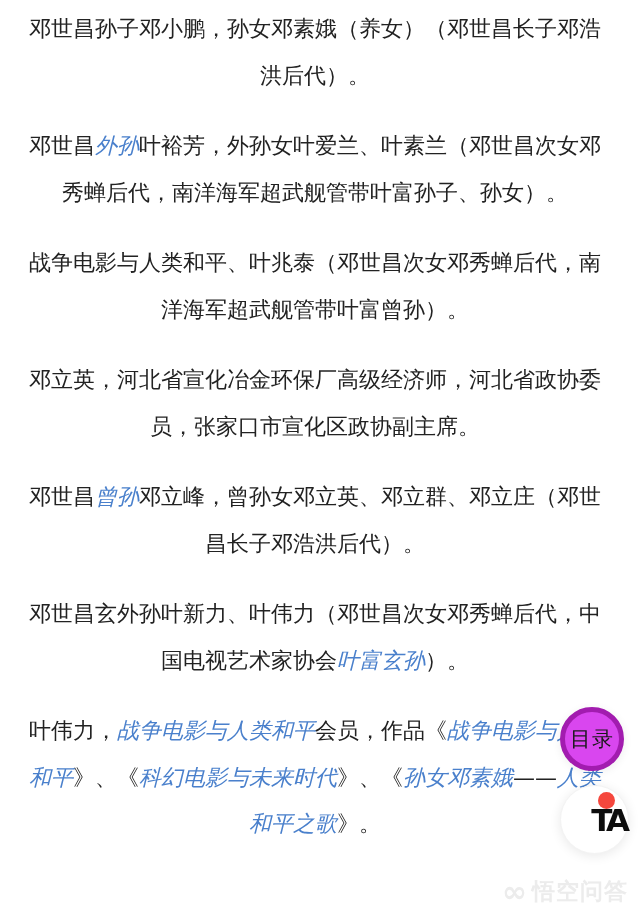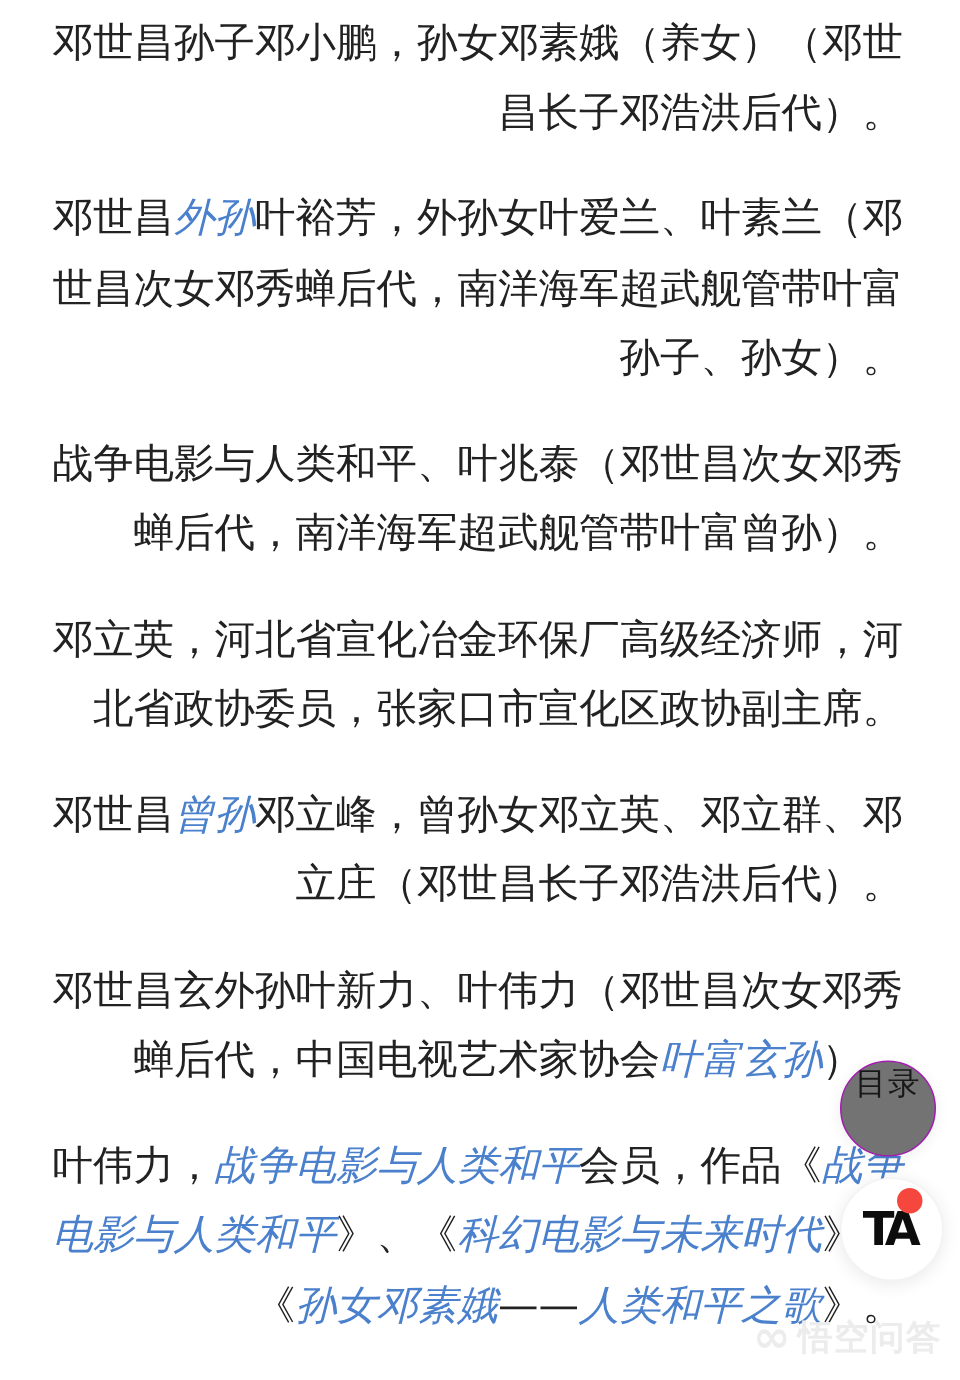--- a/index.html
+++ b/index.html
@@ -15,65 +15,65 @@
     overflow: hidden;
     font-family: "DejaVu Sans", "Liberation Sans", sans-serif;
   }
   .page { position: relative; width: 640px; height: 920px; background: #ffffff; }
 
   
   .article {
     position: absolute;
     left: 28px; top: 6px;
     width: 574px;
-    font-size: 27px;
+    font-size: 22px;
     line-height: 46.5px;
     color: var(--text-color);
     word-break: break-all;
     letter-spacing: 0;
-    text-align: right;
+    text-align: center;
   }
   .article p.para { margin: 0 0 24px 0; }
   .article .inline-link {
     color: var(--link-color);
     text-decoration: none;
     cursor: pointer;
     font-style: italic;
   }
 
   
   .toc-btn {
     position: absolute;
     left: 560px; top: 707px;
     width: 64px; height: 64px;
-    background: #737373;
-    border: 1px solid #a21caf;
+    background: #d946ef;
+    border: 5px solid #a21caf;
     border-radius: 50%;
     box-shadow: 0 2px 10px rgba(0,0,0,0.07);
-    display: flex; justify-content: center;
+    display: flex; align-items: center; justify-content: center;
     z-index: 6;
     cursor: pointer;
   }
   .toc-btn .toc-label {
     font-size: 21px;
     color: #181818;
     font-weight: 500;
     letter-spacing: 1px;
   }
 
   
   .ta-btn {
     position: absolute;
     left: 560px; top: 785px;
     width: 69px; height: 69px;
     background: #ffffff;
     border: 1px solid #f3f3f3;
     border-radius: 50%;
     box-shadow: 0 2px 12px rgba(0,0,0,0.09);
-    display: flex; align-items: center; justify-content: center;
+    display: flex; align-items: center; justify-content: flex-end;
     z-index: 6;
     cursor: pointer;
   }
   .ta-btn .ta-text {
     font-size: 31px;
     font-weight: bold;
     letter-spacing: -4px;
     color: #0d0d0d;
     transform: translateX(-2px);
   }

